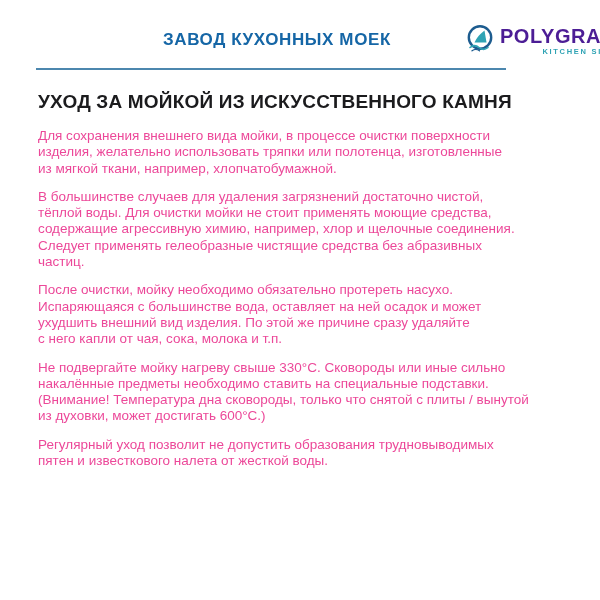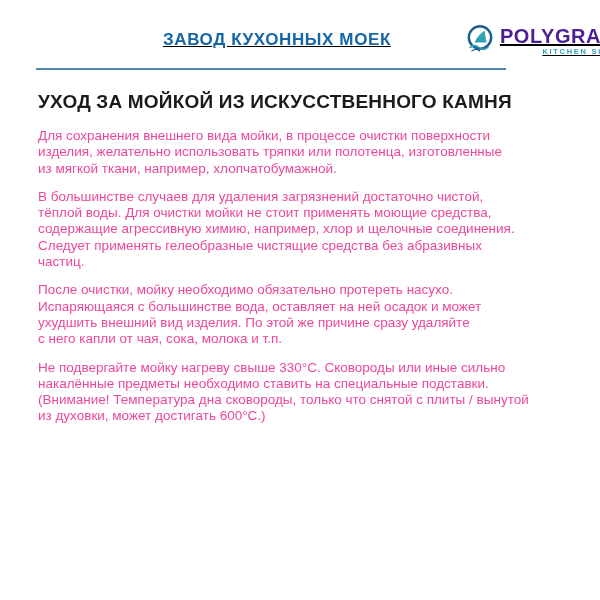--- a/index.html
+++ b/index.html
@@ -10,21 +10,20 @@
     background: #ffffff;
     font-family: "Liberation Sans", sans-serif;
     box-sizing: border-box;
     overflow: hidden;
   }
   .header-row {
     display: flex;
     align-items: flex-start;
     padding: 27px 9px 0 163px;
     gap: 74px;
-    text-decoration: underline;
   }
   .brand-text {
     color: #1566a6;
     font-weight: 700;
     font-size: 17px;
     letter-spacing: 0.6px;
     white-space: nowrap;
     padding-top: 3px;
   }
   .logo {
@@ -117,15 +116,17 @@
 Следует применять гелеобразные чистящие средства без абразивных
 частиц.</p>
     <p class="para">После очистки, мойку необходимо обязательно протереть насухо.
 Испаряющаяся с большинстве вода, оставляет на ней осадок и может
 ухудшить внешний вид изделия. По этой же причине сразу удаляйте
 с него капли от чая, сока, молока и т.п.</p>
     <p class="para">Не подвергайте мойку нагреву свыше 330°С. Сковороды или иные сильно
 накалённые предметы необходимо ставить на специальные подставки.
 (Внимание! Температура дна сковороды, только что снятой с плиты / вынутой
 из духовки, может достигать 600°С.)</p>
+    <p class="para">Регулярный уход позволит не допустить образования трудновыводимых
+пятен и известкового налета от жесткой воды.</p>
   </div>
 
 </div>
 
 </body></html>

